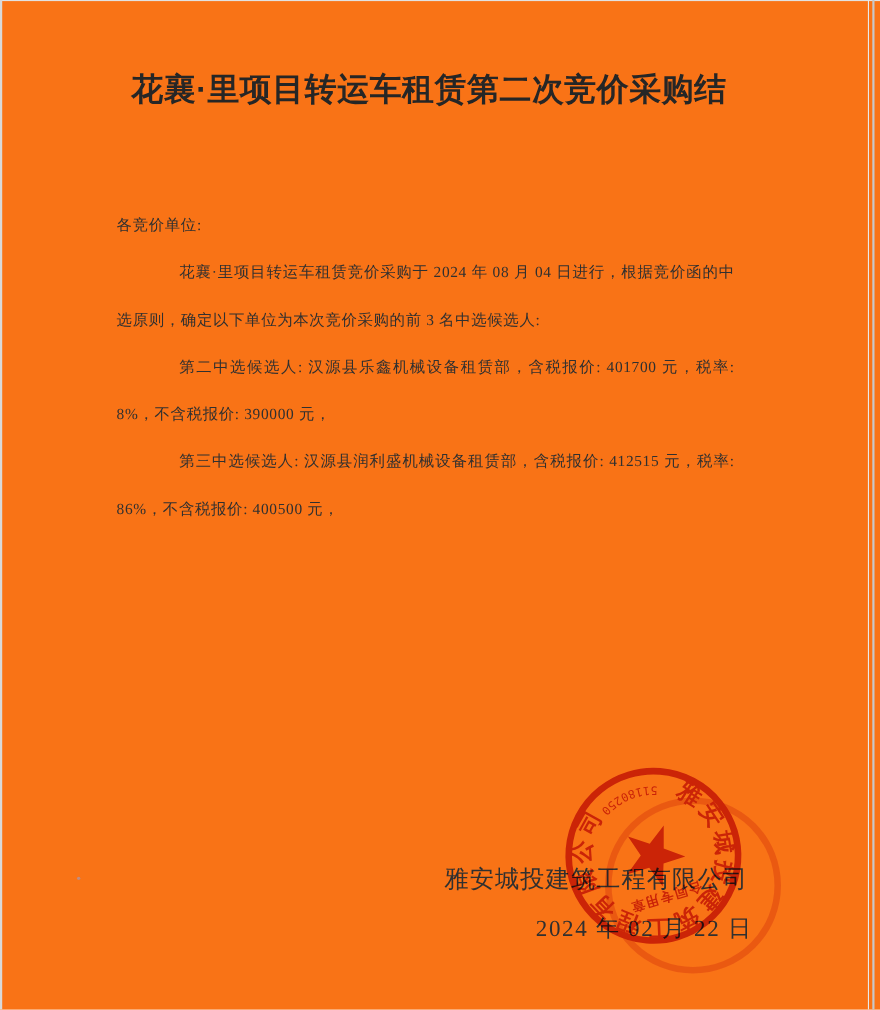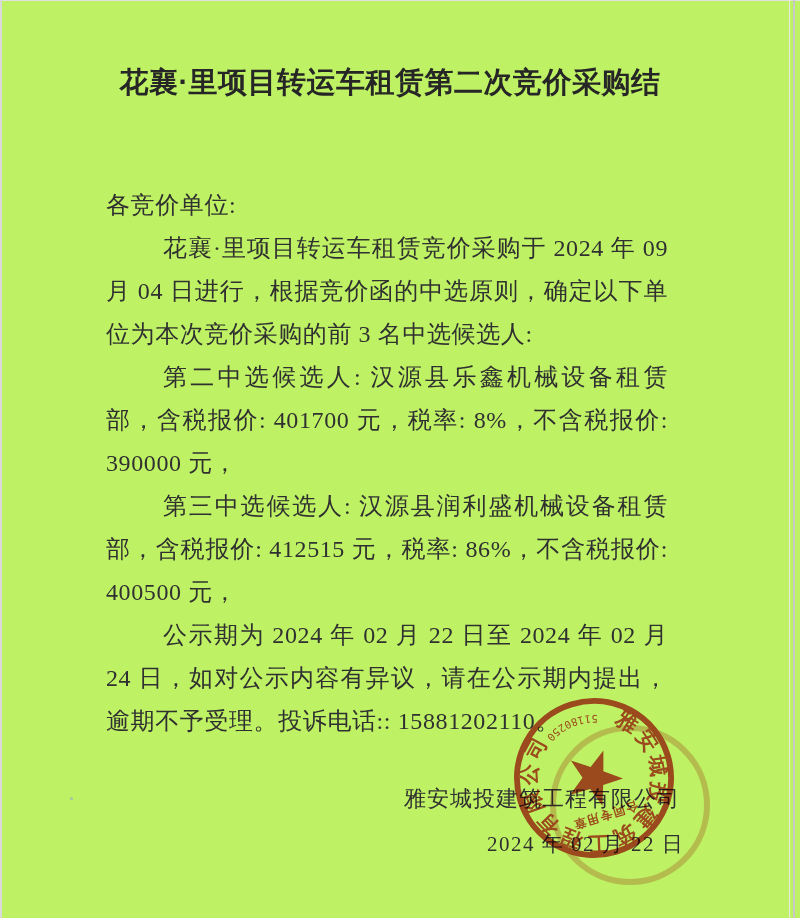--- a/index.html
+++ b/index.html
@@ -1,37 +1,37 @@
 <!DOCTYPE html>
 <html style="--seal-color: #cc3f38;"><head>
 <meta charset="utf-8">
 <style>
   :root{ --seal-color:#cc3f38; }
   html,body{margin:0;padding:0;background:#ffffff;}
   .page{
-    position:relative;width:800px;height:918px;background:#bef264;overflow:hidden;
+    position:relative;width:800px;height:918px;background:#f97316;overflow:hidden;
     font-family:"Liberation Serif",serif;color:#2e2e2e;
   }
   .edge-top{position:absolute;left:0;top:0;width:800px;height:1px;background:#e2e2e2;}
   .edge-left{position:absolute;left:0;top:0;width:2px;height:918px;background:#d9d9d9;}
   .edge-right{position:absolute;left:793px;top:0;width:2px;height:918px;background:#c8c8c8;}
   .edge-right2{position:absolute;left:789px;top:0;width:1px;height:918px;background:#e9e9e9;}
   .speck{position:absolute;left:70px;top:797px;width:3px;height:3px;border-radius:50%;
     background:#8fa0dd;opacity:.55;}
 
   .title{
     position:absolute;left:90px;top:60px;width:600px;margin:0;
     text-align:center;font-family:"Liberation Sans",sans-serif;font-weight:700;
     font-size:29px;line-height:45px;color:#262626;letter-spacing:.5px;
   }
   .tl{display:block;}
 
   .body{
     position:absolute;left:106px;top:184px;width:562px;
-    font-size:24px;line-height:43px;letter-spacing:.6px;text-align:justify;color:#303030;
+    font-size:14px;line-height:43px;letter-spacing:.6px;text-align:justify;color:#303030;
   }
   .body p{margin:0;}
   .para{text-indent:57px;}
 
   .sig-company{position:absolute;left:404px;top:784px;font-size:22px;letter-spacing:1px;color:#303030;}
   .sig-date{position:absolute;left:487px;top:830px;font-size:21px;letter-spacing:1.5px;color:#303030;}
 
   .seal{
     position:absolute;left:479px;top:666px;width:260px;height:260px;
     mix-blend-mode:multiply;opacity:.92;pointer-events:none;
@@ -55,24 +55,23 @@
   <div class="edge-right2"></div>
   <div class="edge-right"></div>
   <div class="speck"></div>
 
   <h1 class="title">
     <span class="tl">花襄·里项目转运车租赁第二次竞价采购结</span>
   </h1>
 
   <div class="body">
     <p class="salutation">各竞价单位:</p>
-    <p class="para">花襄·里项目转运车租赁竞价采购于 2024 年 09 月 04 日进行，根据竞价函的中选原则，确定以下单位为本次竞价采购的前 3 名中选候选人:</p>
+    <p class="para">花襄·里项目转运车租赁竞价采购于 2024 年 08 月 04 日进行，根据竞价函的中选原则，确定以下单位为本次竞价采购的前 3 名中选候选人:</p>
     <p class="para">第二中选候选人: 汉源县乐鑫机械设备租赁部，含税报价: 401700 元，税率: 8%，不含税报价: 390000 元，</p>
     <p class="para">第三中选候选人: 汉源县润利盛机械设备租赁部，含税报价: 412515 元，税率: 86%，不含税报价: 400500 元，</p>
-    <p class="para">公示期为 2024 年 02 月 22 日至 2024 年 02 月 24 日，如对公示内容有异议，请在公示期内提出，逾期不予受理。投诉电话:: 15881202110。</p>
   </div>
 
   <div class="sig-company">雅安城投建筑工程有限公司</div>
   <div class="sig-date">2024 年 02 月 22 日</div>
 
   <svg class="seal" viewBox="0 0 260 260" aria-hidden="true">
     <g class="ghost">
       <circle class="ringc" cx="151" cy="139" r="77" stroke-width="6"></circle>
     </g>
     <g transform="rotate(163 115 112)">

